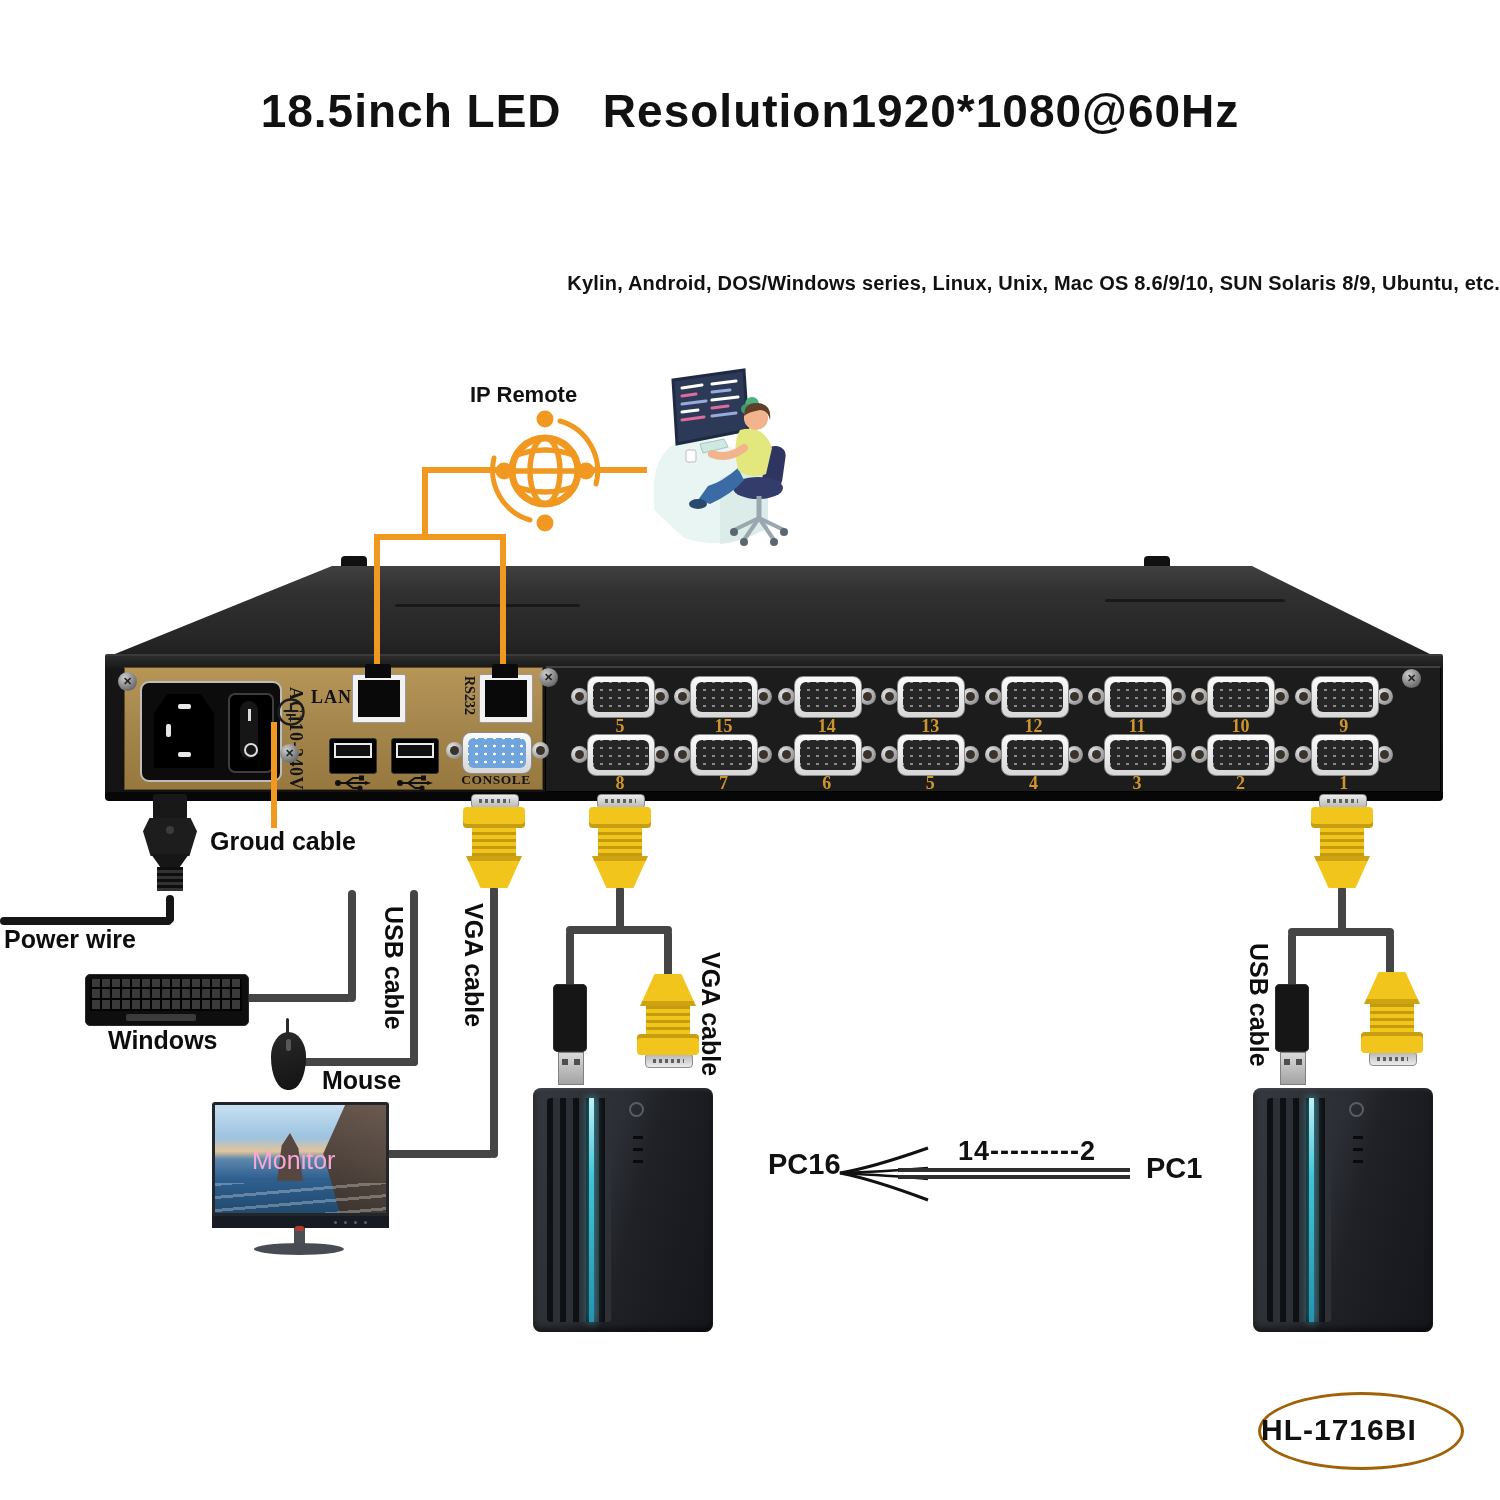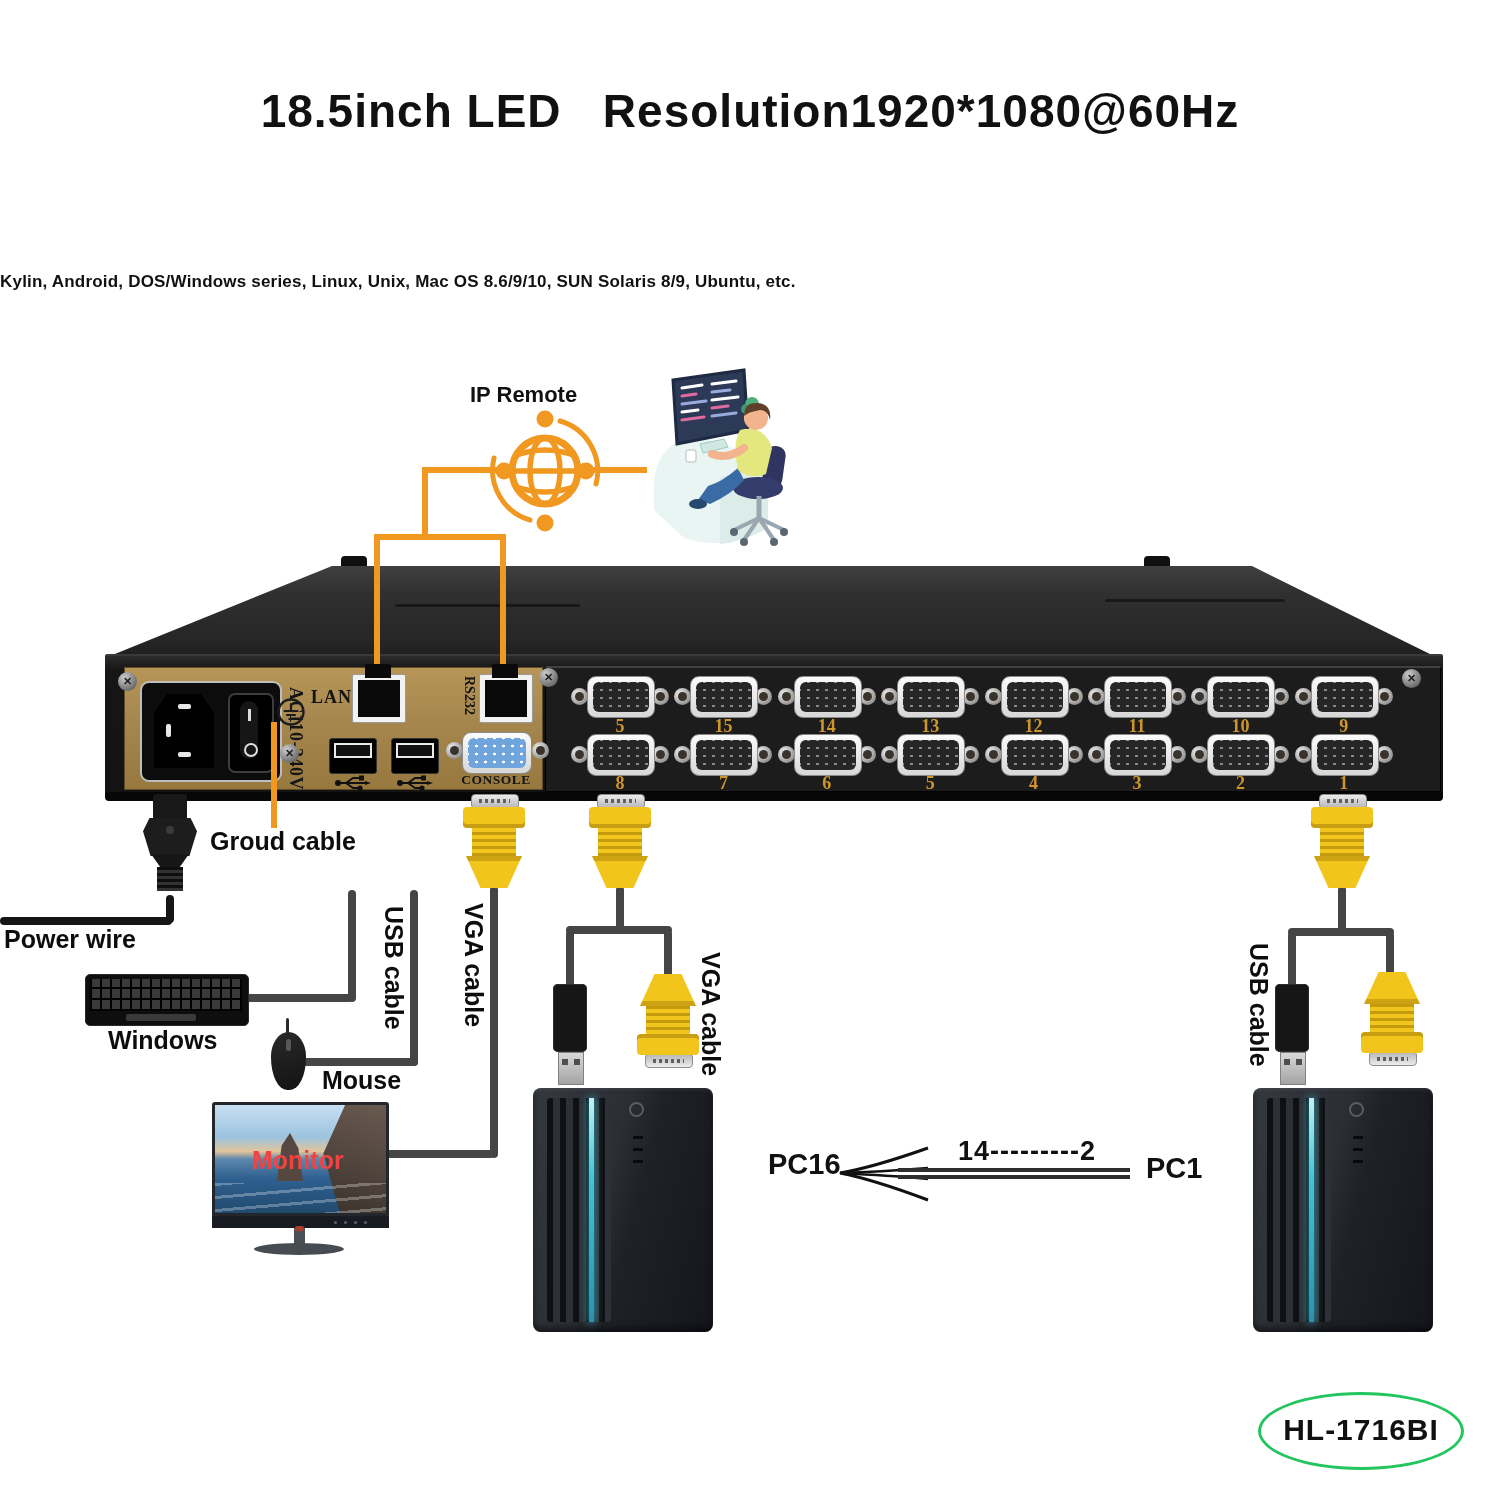--- a/index.html
+++ b/index.html
@@ -4,22 +4,22 @@
 <style>
   html,body{margin:0;padding:0;background:#fff;}
   #canvas{position:relative;width:1500px;height:1500px;background:#fff;overflow:hidden;
           font-family:"Liberation Sans",sans-serif;color:#111;}
   .abs{position:absolute;}
   
   .h-title{position:absolute;left:0;right:0;top:84px;text-align:center;
            font-size:46px;font-weight:bold;letter-spacing:1px;white-space:pre;color:#111;}
   .h-sub{position:absolute;left:0;right:0;top:180px;text-align:center;
          font-size:39px;font-weight:bold;letter-spacing:1px;color:#111;}
-  .h-os{position:absolute;left:0;right:0;top:272px;text-align:left;
-        font-size:17px;font-weight:bold;letter-spacing:.2px;color:#111;}
+  .h-os{position:absolute;left:0;right:0;top:272px;text-align:right;
+        font-size:20px;font-weight:bold;letter-spacing:.2px;color:#111;}
   
   .ip-label{position:absolute;left:470px;top:382px;font-size:22px;font-weight:bold;}
   .oline{position:absolute;background:var(--orange);z-index:3;}
   
   .tab{position:absolute;width:26px;height:16px;background:#101010;border-radius:4px 4px 0 0;z-index:0;}
   .lid{position:absolute;left:105px;top:566px;width:1333px;height:92px;z-index:1;
        background:linear-gradient(180deg,#404040 0%,#303030 30%,#262626 80%,#1e1e1e 100%);
        clip-path:polygon(227px 0,1147px 0,1333px 100%,0 100%);}
   .lid-groove{position:absolute;height:3px;background:rgba(0,0,0,.45);border-radius:2px;z-index:1;}
   .panel{position:absolute;left:105px;top:654px;width:1338px;height:138px;z-index:2;
@@ -113,43 +113,43 @@
   .monitor{position:absolute;left:212px;top:1102px;width:177px;height:126px;background:#23272c;
            border-radius:3px;z-index:4;padding:0;}
   .mscreen{position:absolute;left:3px;top:3px;width:171px;height:108px;overflow:hidden;
            background:linear-gradient(180deg,#c7dff1 0%,#9cc3e0 30%,#e2c49a 43%,#5e88ad 50%,#2f6090 68%,#214a6e 100%);}
   .cliff-r{position:absolute;right:0;top:0;width:66px;height:108px;background:linear-gradient(200deg,#6a5a50,#3a322d);
            clip-path:polygon(30% 100%,5% 45%,38% 0,100% 0,100% 100%);}
   .stack{position:absolute;left:62px;top:28px;width:26px;height:48px;background:#564840;
          clip-path:polygon(50% 0,82% 32%,100% 100%,0 100%,18% 26%);}
   .foam{position:absolute;left:0;bottom:0;width:171px;height:30px;
         background:repeating-linear-gradient(175deg,rgba(255,255,255,.28) 0 3px,transparent 3px 13px);}
-  .mon-label{position:absolute;left:40px;top:44px;font-size:25px;font-weight:bold;color:#ef4444;z-index:5;}
+  .mon-label{position:absolute;left:40px;top:44px;font-size:25px;font-weight:normal;color:#f9a8d4;z-index:5;}
   .mbar{position:absolute;left:0;bottom:0;width:177px;height:12px;background:#181c22;}
   .mbar i{position:absolute;top:5px;width:3px;height:3px;background:#5c626b;border-radius:50%;}
   .mneck{position:absolute;left:294px;top:1228px;width:11px;height:18px;background:#4a4f55;z-index:3;}
   .mring{position:absolute;left:295px;top:1226px;width:9px;height:5px;background:#b03a2e;border-radius:2px;z-index:4;}
   .mbase{position:absolute;left:254px;top:1243px;width:90px;height:12px;background:#474c52;border-radius:50%;z-index:3;}
   .tower{position:absolute;width:180px;height:244px;border-radius:8px;z-index:4;
          background:linear-gradient(105deg,#35383e 0%,#2b2e34 40%,#1f2127 55%,#15161b 100%);
          box-shadow:inset 0 2px 3px rgba(255,255,255,.08),inset 0 -4px 7px rgba(0,0,0,.55);}
   .tower::before{content:"";position:absolute;left:14px;top:10px;width:64px;height:224px;border-radius:4px;
          background:repeating-linear-gradient(90deg,#0f1013 0 6px,#2d3037 6px 13px);}
   .tower::after{content:"";position:absolute;left:56px;top:10px;width:5px;height:224px;
          background:linear-gradient(180deg,#bdf3f5,#3fc6d8 35%,#2394b2);box-shadow:0 0 8px 1px rgba(62,200,220,.65);}
   .t-btn{position:absolute;left:96px;top:14px;width:11px;height:11px;border:2px solid #5a5e66;border-radius:50%;z-index:5;}
   .t-io{position:absolute;left:100px;top:48px;width:10px;height:3px;background:#0a0a0b;z-index:5;
         box-shadow:0 12px 0 #0a0a0b,0 24px 0 #0a0a0b;}
   
   .map-lbl{position:absolute;font-size:29px;font-weight:bold;z-index:5;}
   .range-lbl{position:absolute;font-size:27px;font-weight:bold;z-index:5;letter-spacing:1px;}
   .shaft{position:absolute;left:898px;top:1168px;width:232px;height:3px;background:#fff;z-index:4;
          border-top:4px solid #2e2e2e;border-bottom:4px solid #2e2e2e;}
-  .badge{position:absolute;left:1258px;top:1392px;width:200px;height:72px;border:3px solid #22c55e;
-         border-radius:50%;text-align:center;line-height:70px;font-size:30px;font-weight:bold;
+  .badge{position:absolute;left:1258px;top:1392px;width:200px;height:72px;border:3px solid #a16207;
+         border-radius:50%;text-align:left;line-height:70px;font-size:30px;font-weight:bold;
          letter-spacing:1px;background:#fff;z-index:5;}
 </style>
 </head>
 <body>
 
 <div id="canvas">
 
   <div class="h-title">18.5inch LED   Resolution1920*1080@60Hz</div>
   <div class="h-os">Kylin, Android, DOS/Windows series, Linux, Unix, Mac OS 8.6/9/10, SUN Solaris 8/9, Ubuntu, etc.</div>
 

